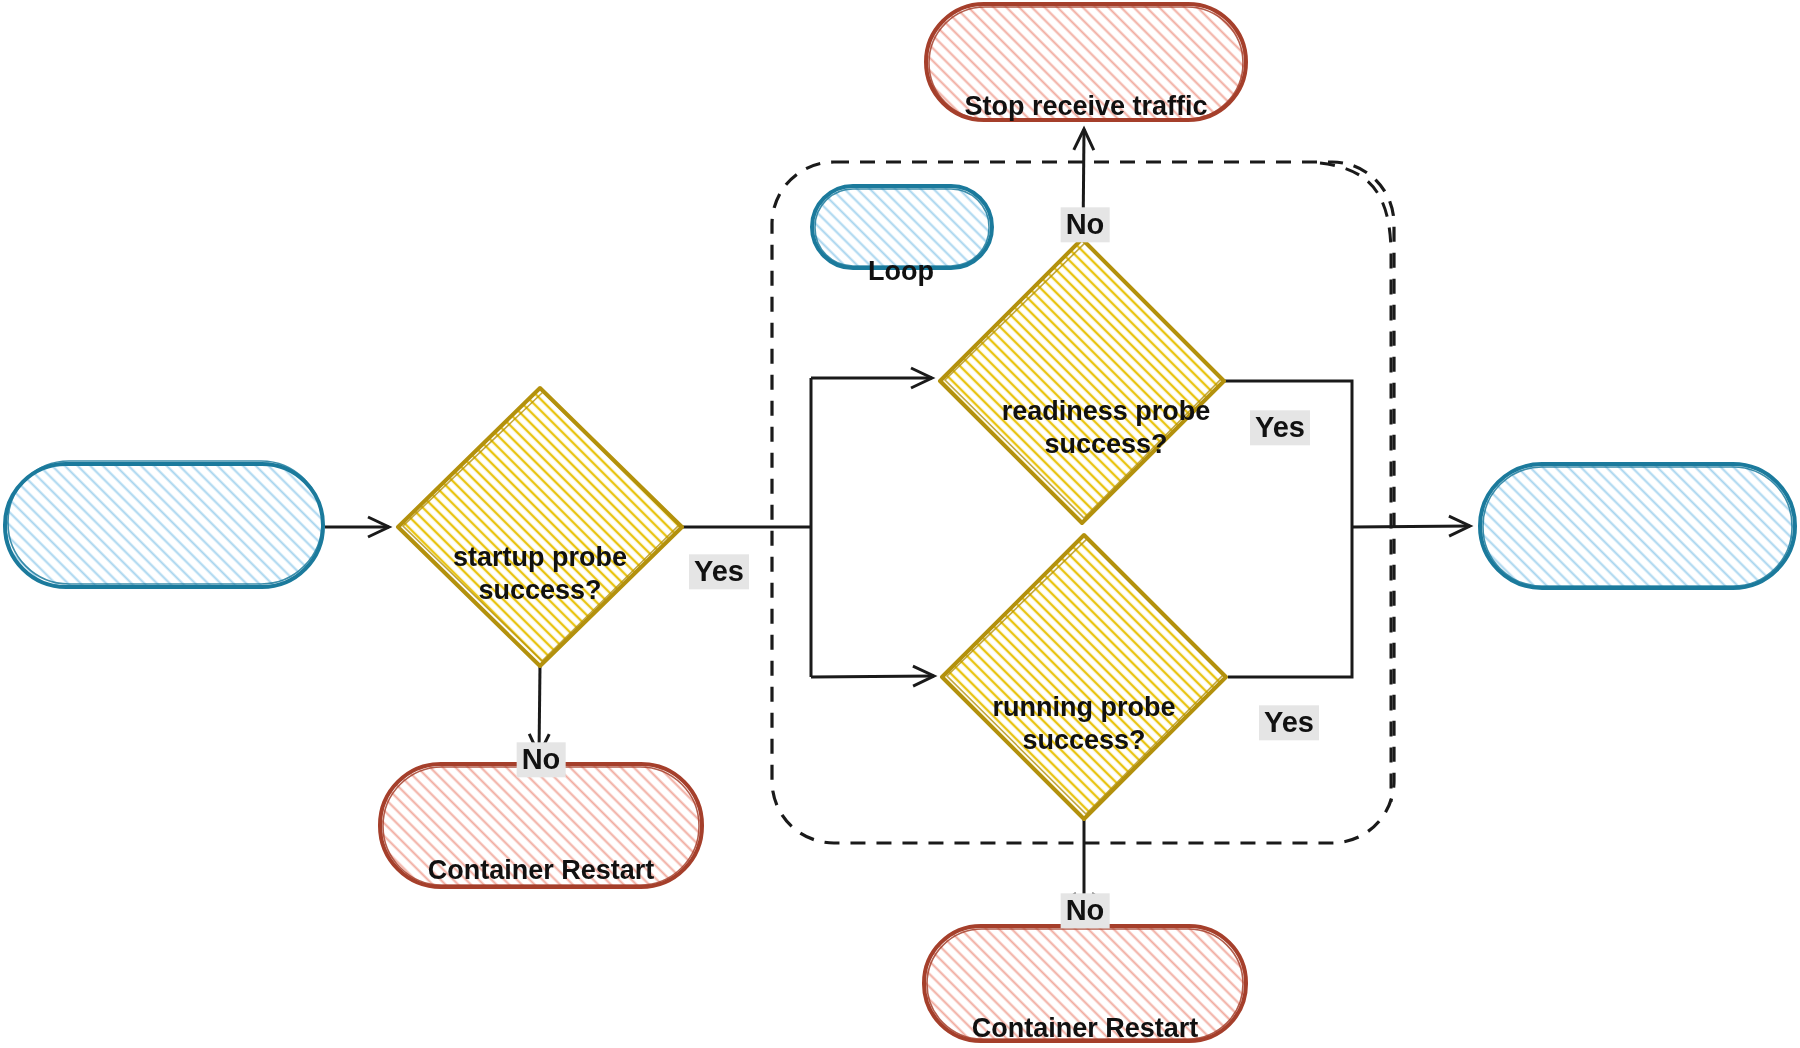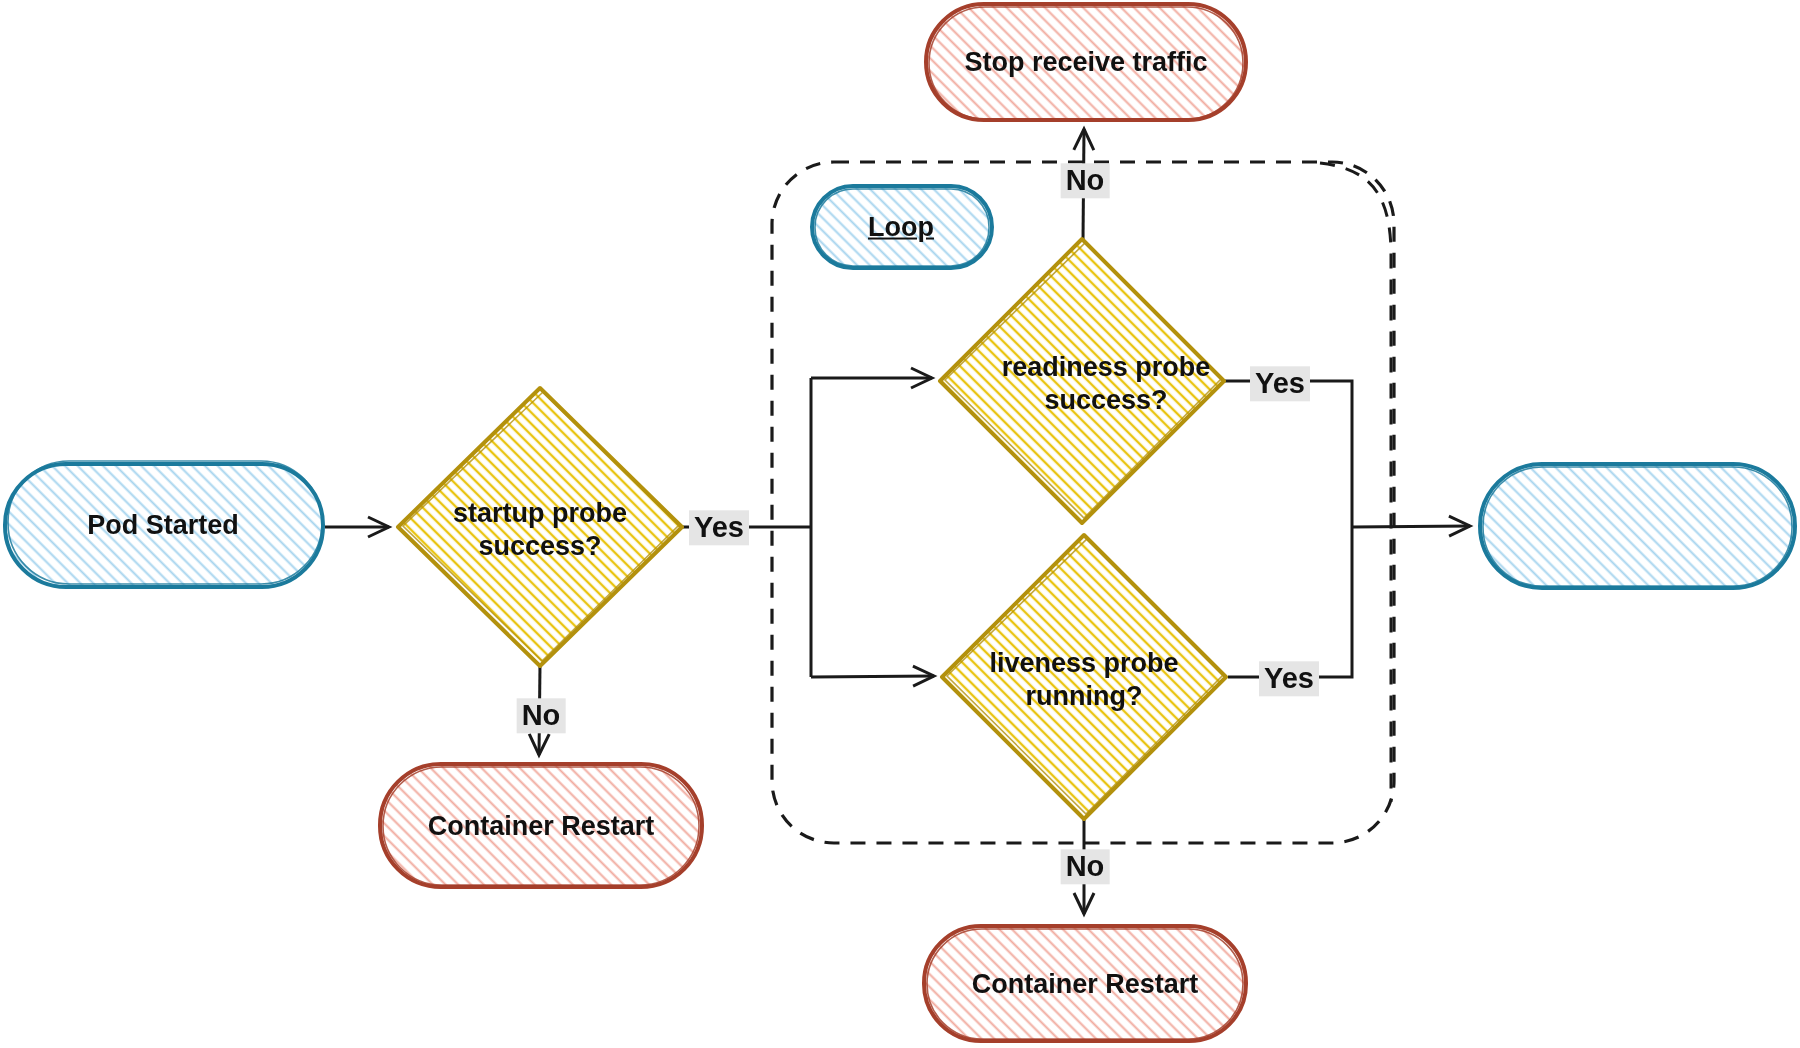--- a/index.html
+++ b/index.html
@@ -3,21 +3,21 @@
 <meta charset="utf-8">
 <style>
   html,body{margin:0;padding:0;background:#fff;}
   .stage{
     position:relative;width:1800px;height:1048px;background:#ffffff;
     font-family:"Liberation Sans","DejaVu Sans",sans-serif;overflow:hidden;
   }
   .stage svg{position:absolute;left:0;top:0;}
   .lbl{
     position:absolute;transform:translate(-50%,-50%);
-    font-weight:bold;color:#111;text-align:center;line-height:1.22;
+    font-weight:bold;color:#111;text-align:center;line-height:1.22;margin-top:44px;
   }
   .node-lbl{font-size:27px;}
   .edge-lbl{font-size:29px;background:#e5e5e5;padding:0 5px;white-space:nowrap;}
 </style>
 </head>
 <body>
 
 <div class="stage">
 
   <svg width="1800" height="1048" viewBox="0 0 1800 1048">
@@ -71,29 +71,28 @@
     <polygon points="540,388 682,527 540,666 398,527" fill="url(#hatchYellow)" stroke-width="4" stroke-linejoin="round" stroke="#b3910d"></polygon>
     <polygon points="543,392 679,525 542,661 403,526" fill="none" stroke-width="1.6" opacity="0.8" stroke="#b3910d"></polygon>
 
     <polygon points="1082,239 1224,381 1082,523 940,381" fill="url(#hatchYellow)" stroke-width="4" stroke-linejoin="round" stroke="#b3910d"></polygon>
     <polygon points="1085,243 1221,379 1084,518 945,380" fill="none" stroke-width="1.6" opacity="0.8" stroke="#b3910d"></polygon>
 
     <polygon points="1084,535 1226,677 1084,819 942,677" fill="url(#hatchYellow)" stroke-width="4" stroke-linejoin="round" stroke="#b3910d"></polygon>
     <polygon points="1087,539 1223,675 1086,814 947,676" fill="none" stroke-width="1.6" opacity="0.8" stroke="#b3910d"></polygon>
   </svg>
 
-  <div class="lbl node-lbl" style="left:163px;top:525px;width:300px;">Pod Started</div>
 
   <div class="lbl node-lbl" style="left:540px;top:530px;width:240px;">startup probe success?</div>
 
-  <div class="lbl node-lbl" style="left:901px;top:227px;width:152px;text-decoration:underline;">Loop</div>
+  <div class="lbl node-lbl" style="left:901px;top:227px;width:152px;">Loop</div>
 
   <div class="lbl node-lbl" style="left:1106px;top:384px;width:260px;">readiness probe success?</div>
 
-  <div class="lbl node-lbl" style="left:1084px;top:680px;width:260px;">liveness probe running?</div>
+  <div class="lbl node-lbl" style="left:1084px;top:680px;width:260px;">running probe success?</div>
 
   <div class="lbl node-lbl" style="left:1086px;top:62px;width:310px;">Stop receive traffic</div>
 
   <div class="lbl node-lbl" style="left:541px;top:826px;width:310px;">Container Restart</div>
 
   <div class="lbl node-lbl" style="left:1085px;top:984px;width:310px;">Container Restart</div>
 
 
   <div class="lbl edge-lbl" style="left:719px;top:528px;">Yes</div>
 

